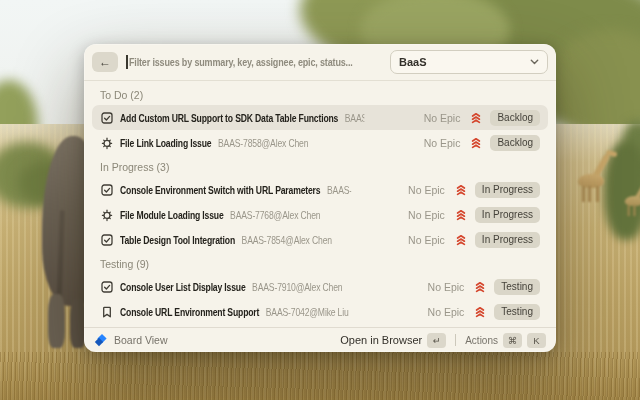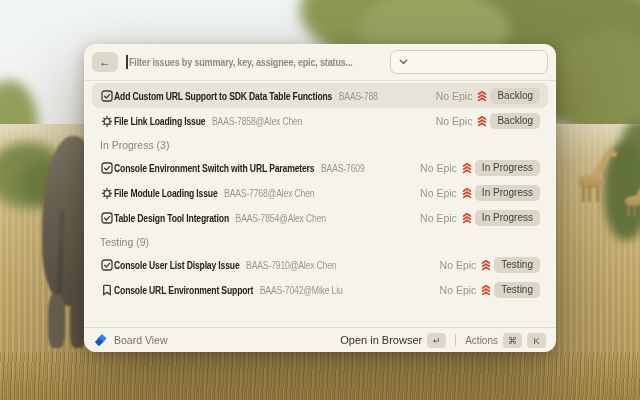--- a/index.html
+++ b/index.html
@@ -60,21 +60,21 @@
   .search{flex:1;min-width:0;display:flex;align-items:center;overflow:hidden;height:100%;font-weight:bold;}
   .caret{width:1.5px;height:14px;background:#3a382f;flex:none;margin-right:1px;}
   .ph{font-size:11px;letter-spacing:-.2px;color:#8f8b7e;white-space:nowrap;
     transform:scaleX(.82);transform-origin:left center;}
   .dd{width:158px;height:24px;flex:none;border:1px solid #d2cec0;border-radius:7px;
     background:rgba(255,253,246,.45);display:flex;align-items:center;padding:0 8px;box-sizing:border-box;}
   .dd .val{font-size:11px;font-weight:bold;color:#33302a;flex:1;}
   
   .list{flex:1;padding:2px 8px 0;overflow:hidden;}
   .slabel{font-size:10.5px;color:var(--section-text,#8b8778);padding:6px 8px 3px;height:13px;}
-  .row{height:25px;display:flex;align-items:center;padding:0 8px;border-radius:7px;}
+  .row{height:25px;display:flex;align-items:center;gap:6px;padding:0 8px;border-radius:7px;}
   .row.selected{background:var(--selected-row,#e7e3d9);}
   .ricon{width:14px;height:14px;flex:none;color:#413e36;display:flex;align-items:center;}
   .rtext{flex:1;min-width:0;overflow:hidden;display:flex;align-items:baseline;gap:8px;white-space:nowrap;
     transform:scaleX(.82);transform-origin:left center;}
   .title{font-size:10.5px;font-weight:bold;letter-spacing:-.2px;color:var(--title-text,#24221c);}
   .meta{font-size:10.5px;letter-spacing:-.2px;color:var(--muted-text,#9a968a);}
   .epic{font-size:10.5px;color:var(--muted-text,#9a968a);flex:none;margin-right:2px;}
   .prio{width:12px;height:12px;flex:none;display:flex;align-items:center;margin:0 2px;}
   .badge{flex:none;font-size:10px;color:#45423a;background:var(--badge-bg,#dad6c8);
     padding:3px 7px;border-radius:5px;line-height:1;}
@@ -132,28 +132,30 @@
 
   <div class="hdr">
     <button class="back">
       <span>←</span>
     </button>
     <div class="search">
       <span class="caret"></span>
       <span class="ph">Filter issues by summary, key, assignee, epic, status...</span>
     </div>
     <div class="dd">
+      <span class="val">BaaS</span>
       <svg width="9" height="6" viewBox="0 0 9 6">
         <path d="M1.3 1.3 L4.5 4.4 L7.7 1.3" fill="none" stroke="#6b675c" stroke-width="1.4" stroke-linecap="round" stroke-linejoin="round"></path>
       </svg>
     </div>
   </div>
 
   <div class="list">
   <div>
+    <div class="slabel">To Do (2)</div>
     <div>
   <div class="row selected">
     <span class="ricon">
               <svg width="14" height="14" viewBox="0 0 14 14">
     <rect x="2" y="2" width="10" height="10" rx="2.2" fill="none" stroke="currentColor" stroke-width="1.3"></rect>
     <path d="M4.6 7.2 L6.4 9 L9.6 5.4" fill="none" stroke="currentColor" stroke-width="1.3" stroke-linecap="round" stroke-linejoin="round"></path>
   </svg>
             </span>
     <span class="rtext">
       <span class="title">Add Custom URL Support to SDK Data Table Functions</span>

